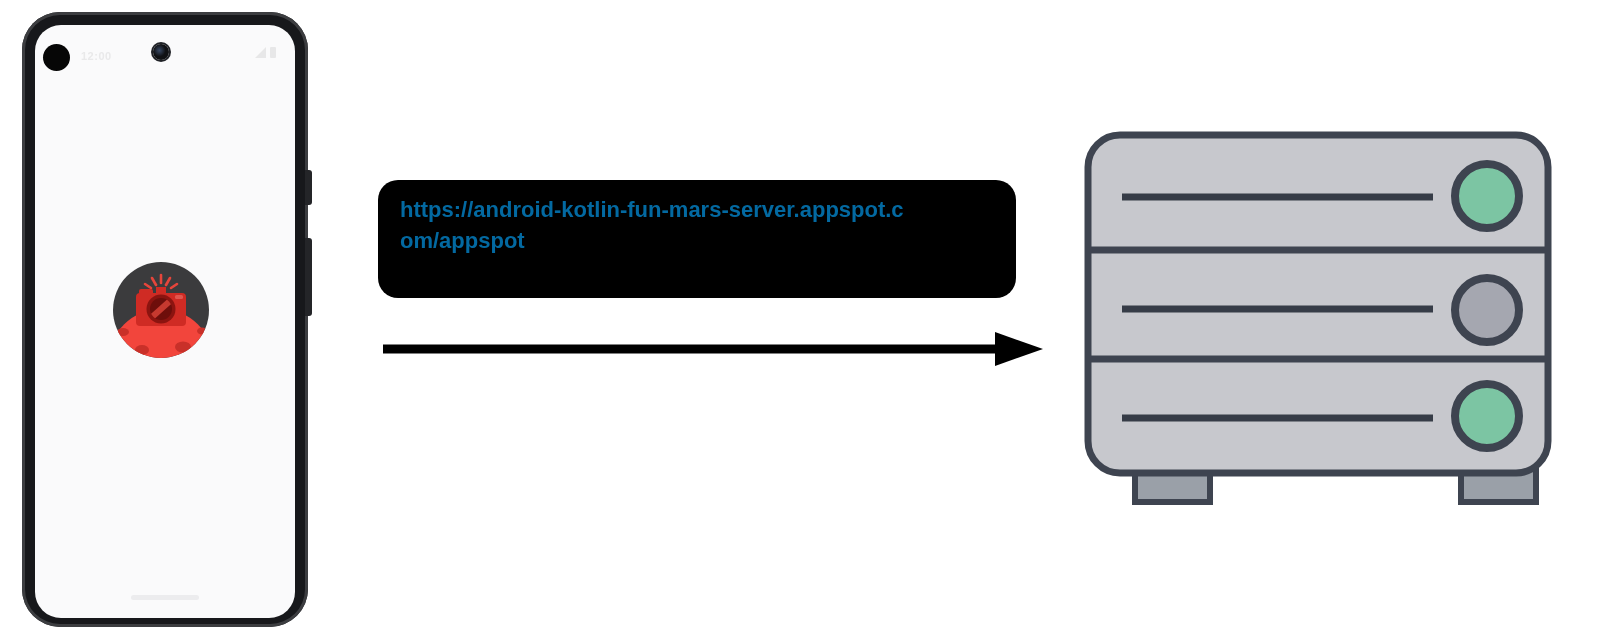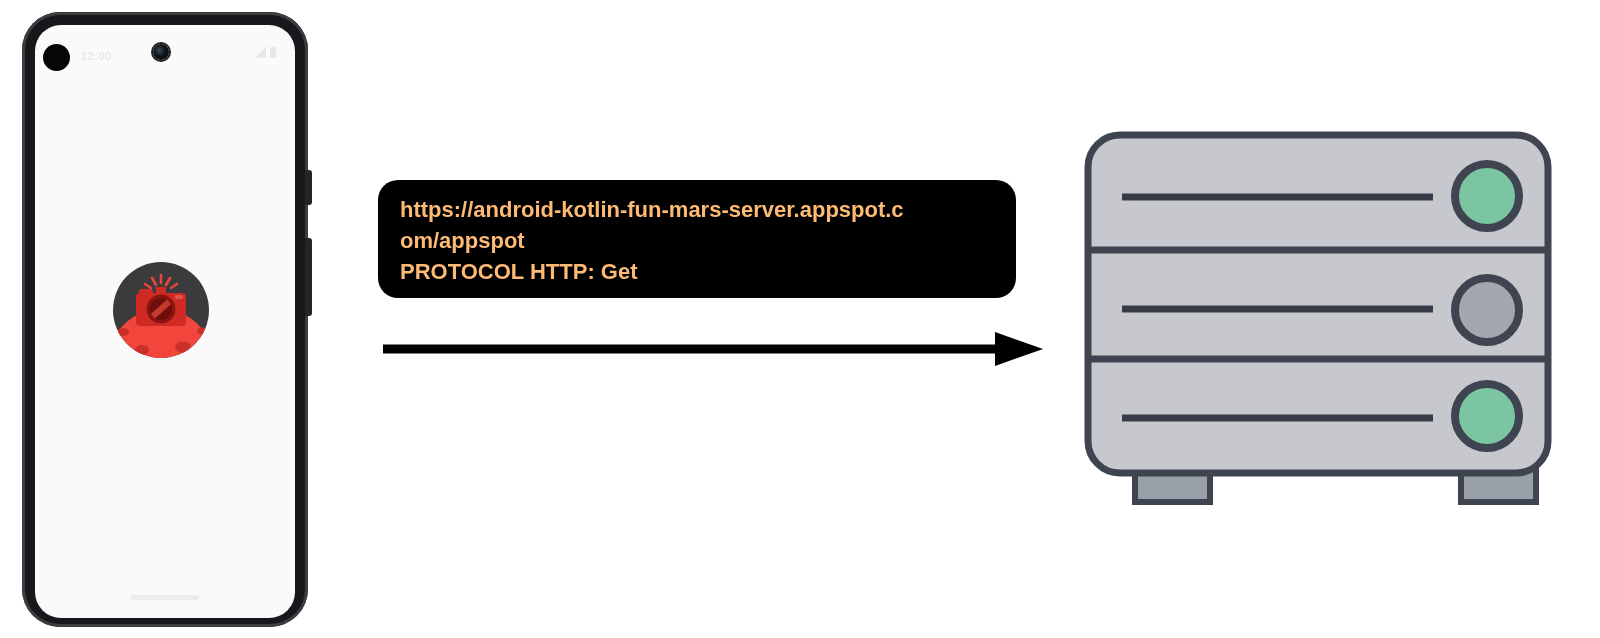--- a/index.html
+++ b/index.html
@@ -98,21 +98,21 @@
   
   .request-box {
     position: absolute;
     left: 378px; top: 180px;
     width: 638px; height: 118px;
     background: #000000;
     border-radius: 20px;
     padding: 14px 22px 10px 22px;
   }
   .request-line {
-    color: #fdba74;
+    color: #0369a1;
     font-weight: bold;
     font-size: 22px;
     line-height: 31px;
     white-space: nowrap;
     letter-spacing: 0px;
   }
 
   
   .arrow {
     position: absolute;
@@ -185,21 +185,20 @@
         </g>
       </svg>
 
       <div class="nav-handle"></div>
     </div>
   </div>
 
   <div class="request-box">
     <div class="request-line">https://android-kotlin-fun-mars-server.appspot.c</div>
     <div class="request-line">om/appspot</div>
-    <div class="request-line">PROTOCOL HTTP: Get</div>
   </div>
 
   <svg class="arrow" viewBox="0 0 670 48">
     <line x1="3" y1="23" x2="625" y2="23" stroke="#000000" stroke-width="9"></line>
     <polygon points="615,6 663,23 615,40" fill="#000000"></polygon>
   </svg>
 
   <svg class="server" viewBox="0 0 480 390">
 
     <rect x="57" y="338" width="75" height="36" fill="#9aa0a8" stroke="#3e4450" stroke-width="6"></rect>

